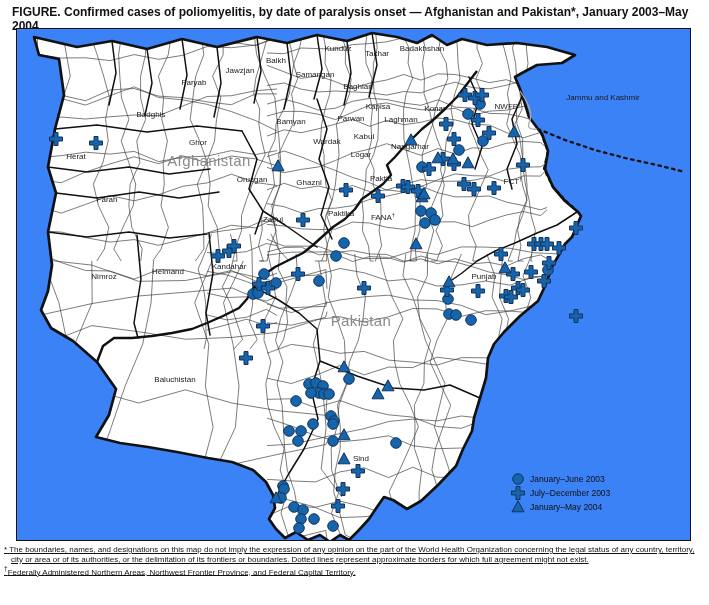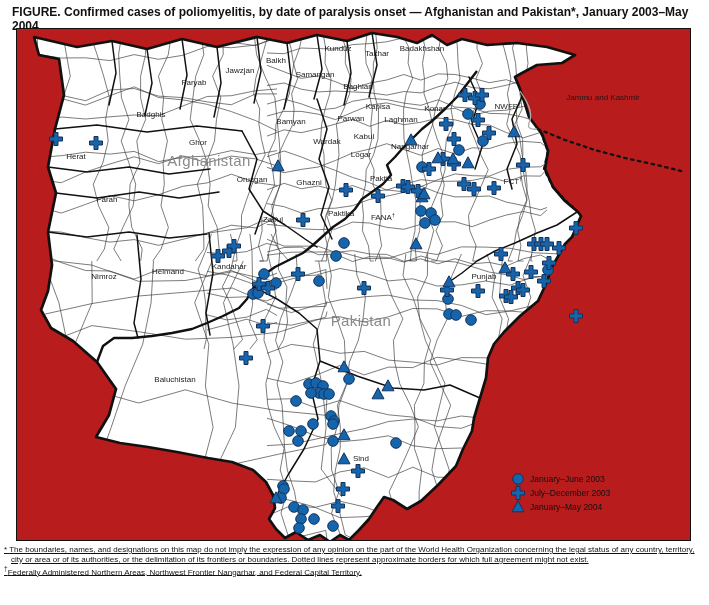--- a/index.html
+++ b/index.html
@@ -1,18 +1,18 @@
 <!DOCTYPE html>
 <html><head>
 <meta charset="utf-8">
 <style>
   html,body{margin:0;padding:0;background:#ffffff;}
   body{width:709px;height:605px;position:relative;font-family:"Liberation Sans",sans-serif;overflow:hidden;}
   .figure-title{position:absolute;left:12px;top:5px;width:702px;font-size:12px;font-weight:bold;color:#111;}
-  .map-frame{position:absolute;left:16px;top:28px;width:673px;height:511px;border:1.6px solid #111;box-sizing:content-box;background:#b91c1c;}
+  .map-frame{position:absolute;left:16px;top:28px;width:673px;height:511px;border:1.6px solid #111;box-sizing:content-box;background:#3b82f6;}
   .footnotes{position:absolute;left:4px;top:545px;width:701px;font-size:8px;color:#111;line-height:1.22;text-decoration:underline;}
   .fn{padding-left:7px;text-indent:-7px;}
   .fn .sym-star{display:inline;}
   .fn .sym-dagger{vertical-align:super;font-size:6.5px;}
   svg text{user-select:none;}
   .lbl{font-family:"Liberation Sans",sans-serif;font-size:8px;fill:#1a1a1a;}
   .country{font-family:"Liberation Sans",sans-serif;font-size:15px;fill:#8b8b8b;letter-spacing:.4px;}
   .legend-text{font-family:"Liberation Sans",sans-serif;font-size:8.5px;fill:#111;}
 </style>
 </head>
@@ -226,14 +226,14 @@
         <path d="M-2,-6.5 L2,-6.5 2,-2 6.5,-2 6.5,2 2,2 2,6.5 -2,6.5 -2,2 -6.5,2 -6.5,-2 -2,-2 Z" transform="translate(501,464)" stroke-linejoin="miter" fill="#1565ad" stroke="#14335c" stroke-width="1"></path>
         <text x="513" y="467" class="legend-text">July–December 2003</text>
         <path d="M0,-6.2 L6,4.8 -6,4.8 Z" transform="translate(501,478)" stroke-linejoin="miter" fill="#1565ad" stroke="#14335c" stroke-width="1"></path>
         <text x="513" y="481" class="legend-text">January–May 2004</text>
       </g>
   </svg>
 </div>
 
 <div class="footnotes">
   <div class="fn"><span class="sym-star">*</span> <span>The boundaries, names, and designations on this map do not imply the expression of any opinion on the part of the World Health Organization concerning the legal status of any country, territory, city or area or of its authorities, or the delimitation of its frontiers or boundaries. Dotted lines represent approximate borders for which full agreement might not exist.</span></div>
-  <div class="fn"><span class="sym-dagger">†</span><span>Federally Administered Northern Areas, Northwest Frontier Nangarhar, and Federal Capital Territory.</span></div>
+  <div class="fn"><span class="sym-dagger">†</span><span>Federally Administered Northern Areas, Northwest Frontier Province, and Federal Capital Territory.</span></div>
 </div>
 
 </body></html>

